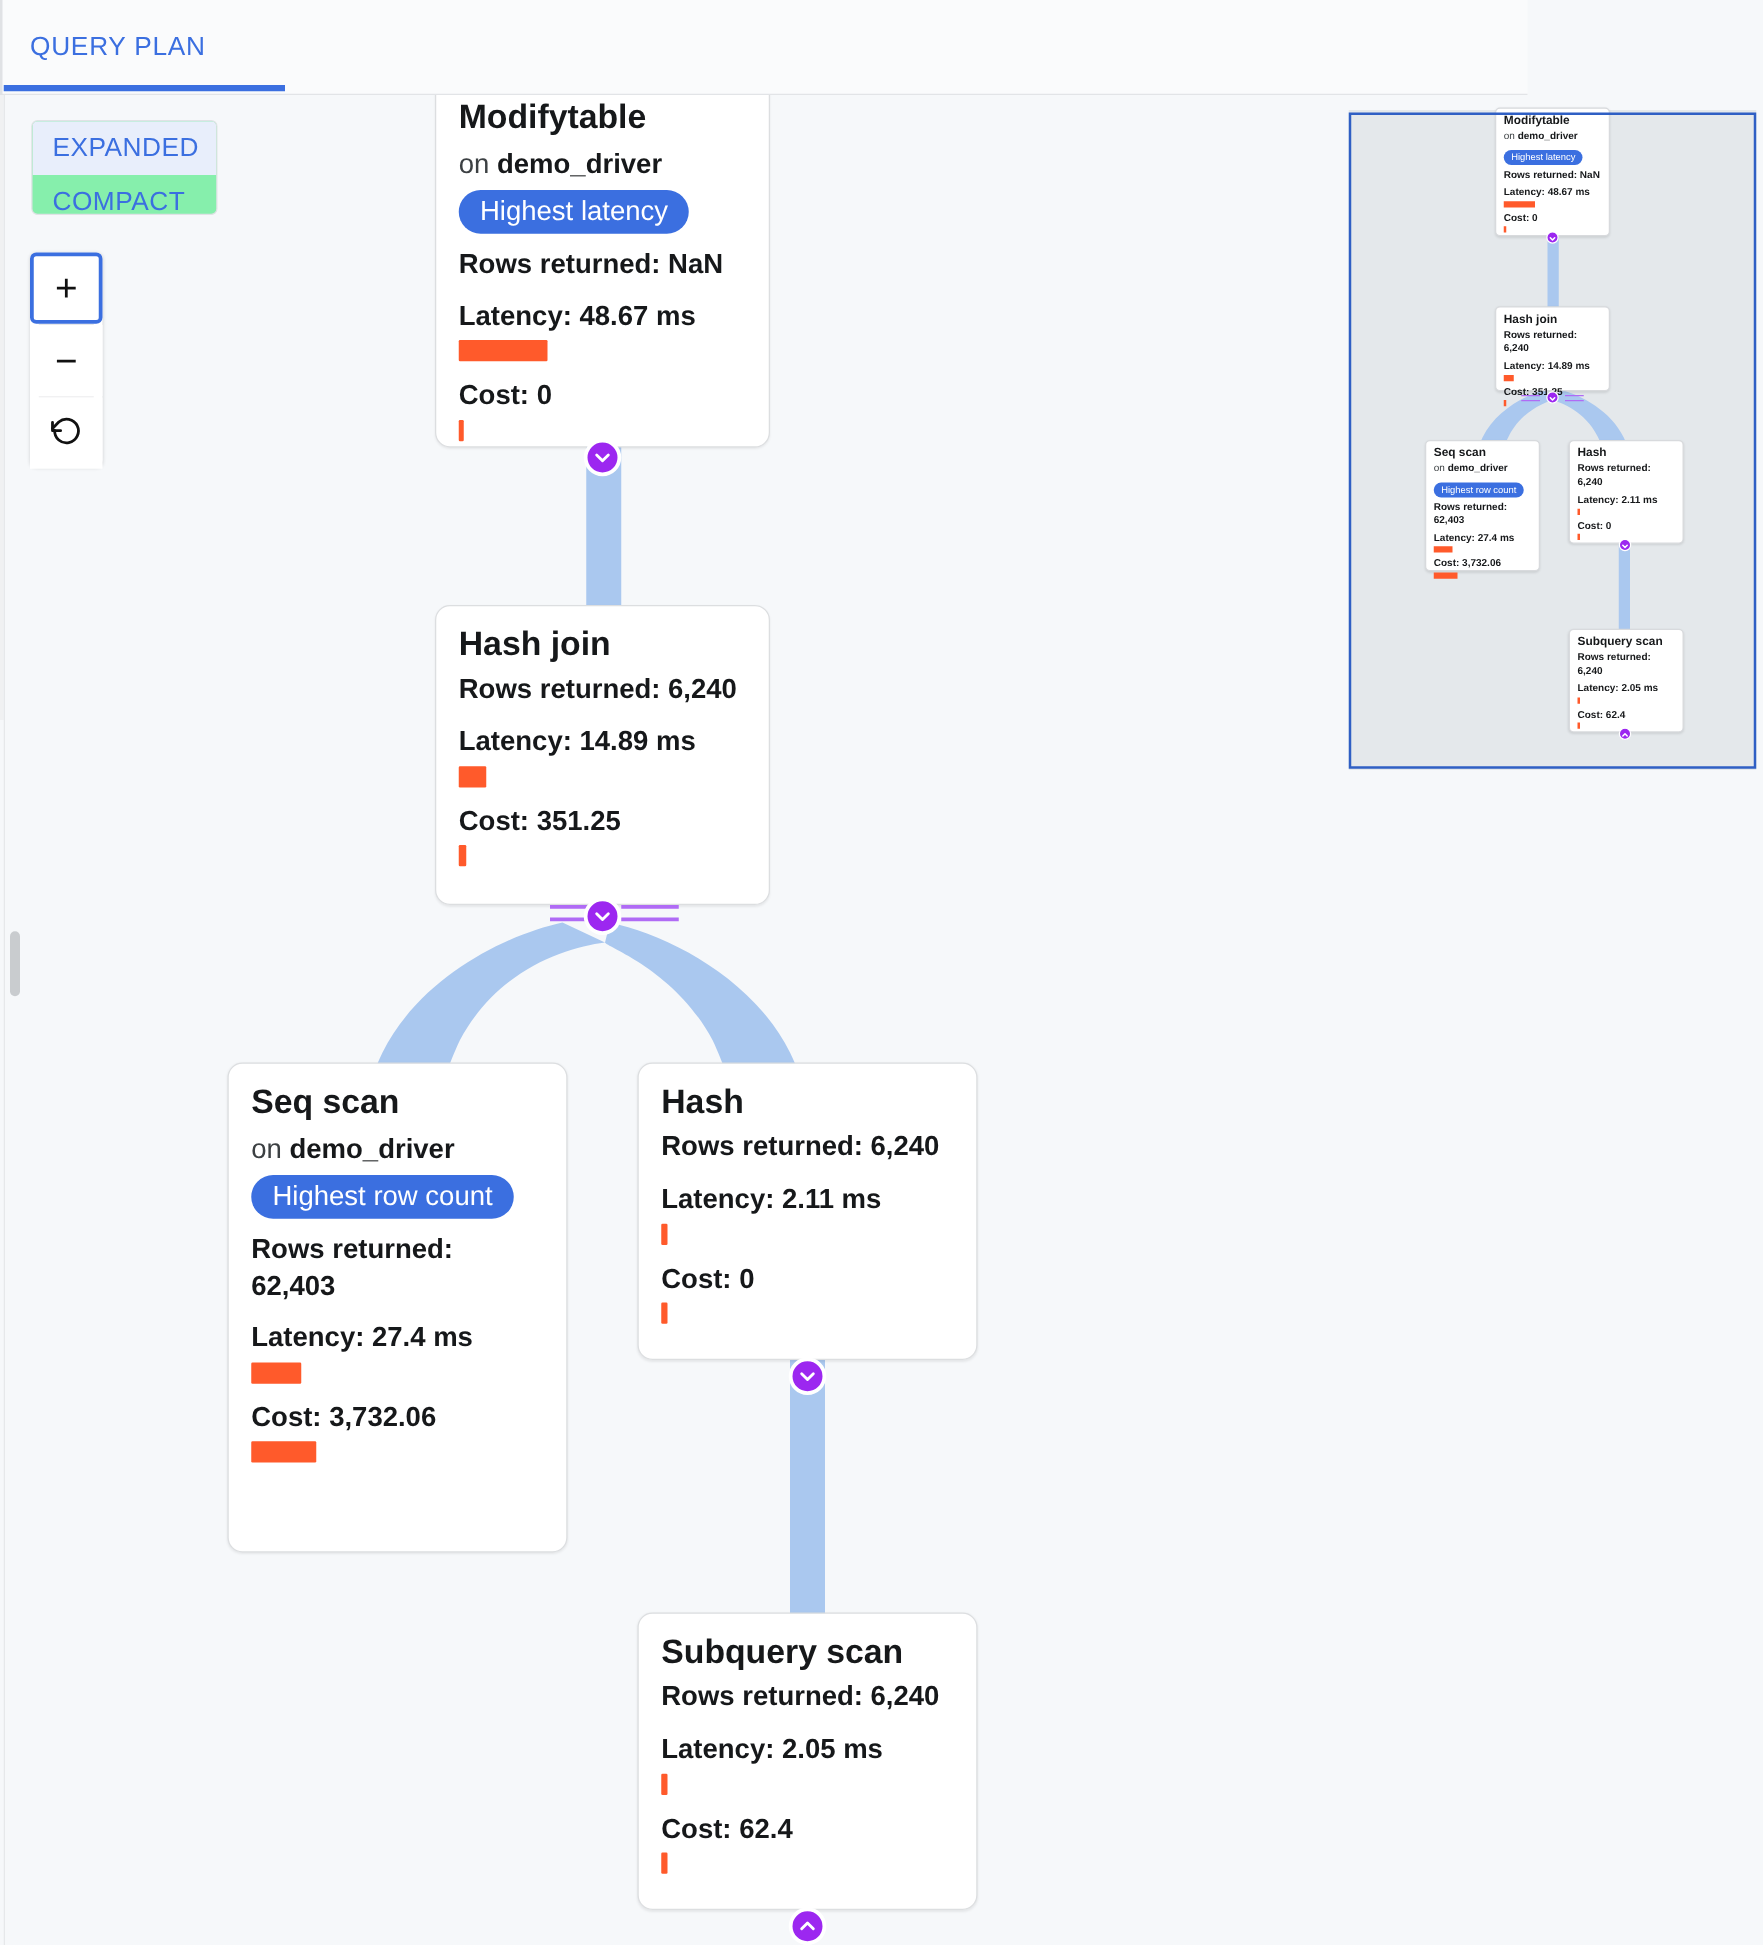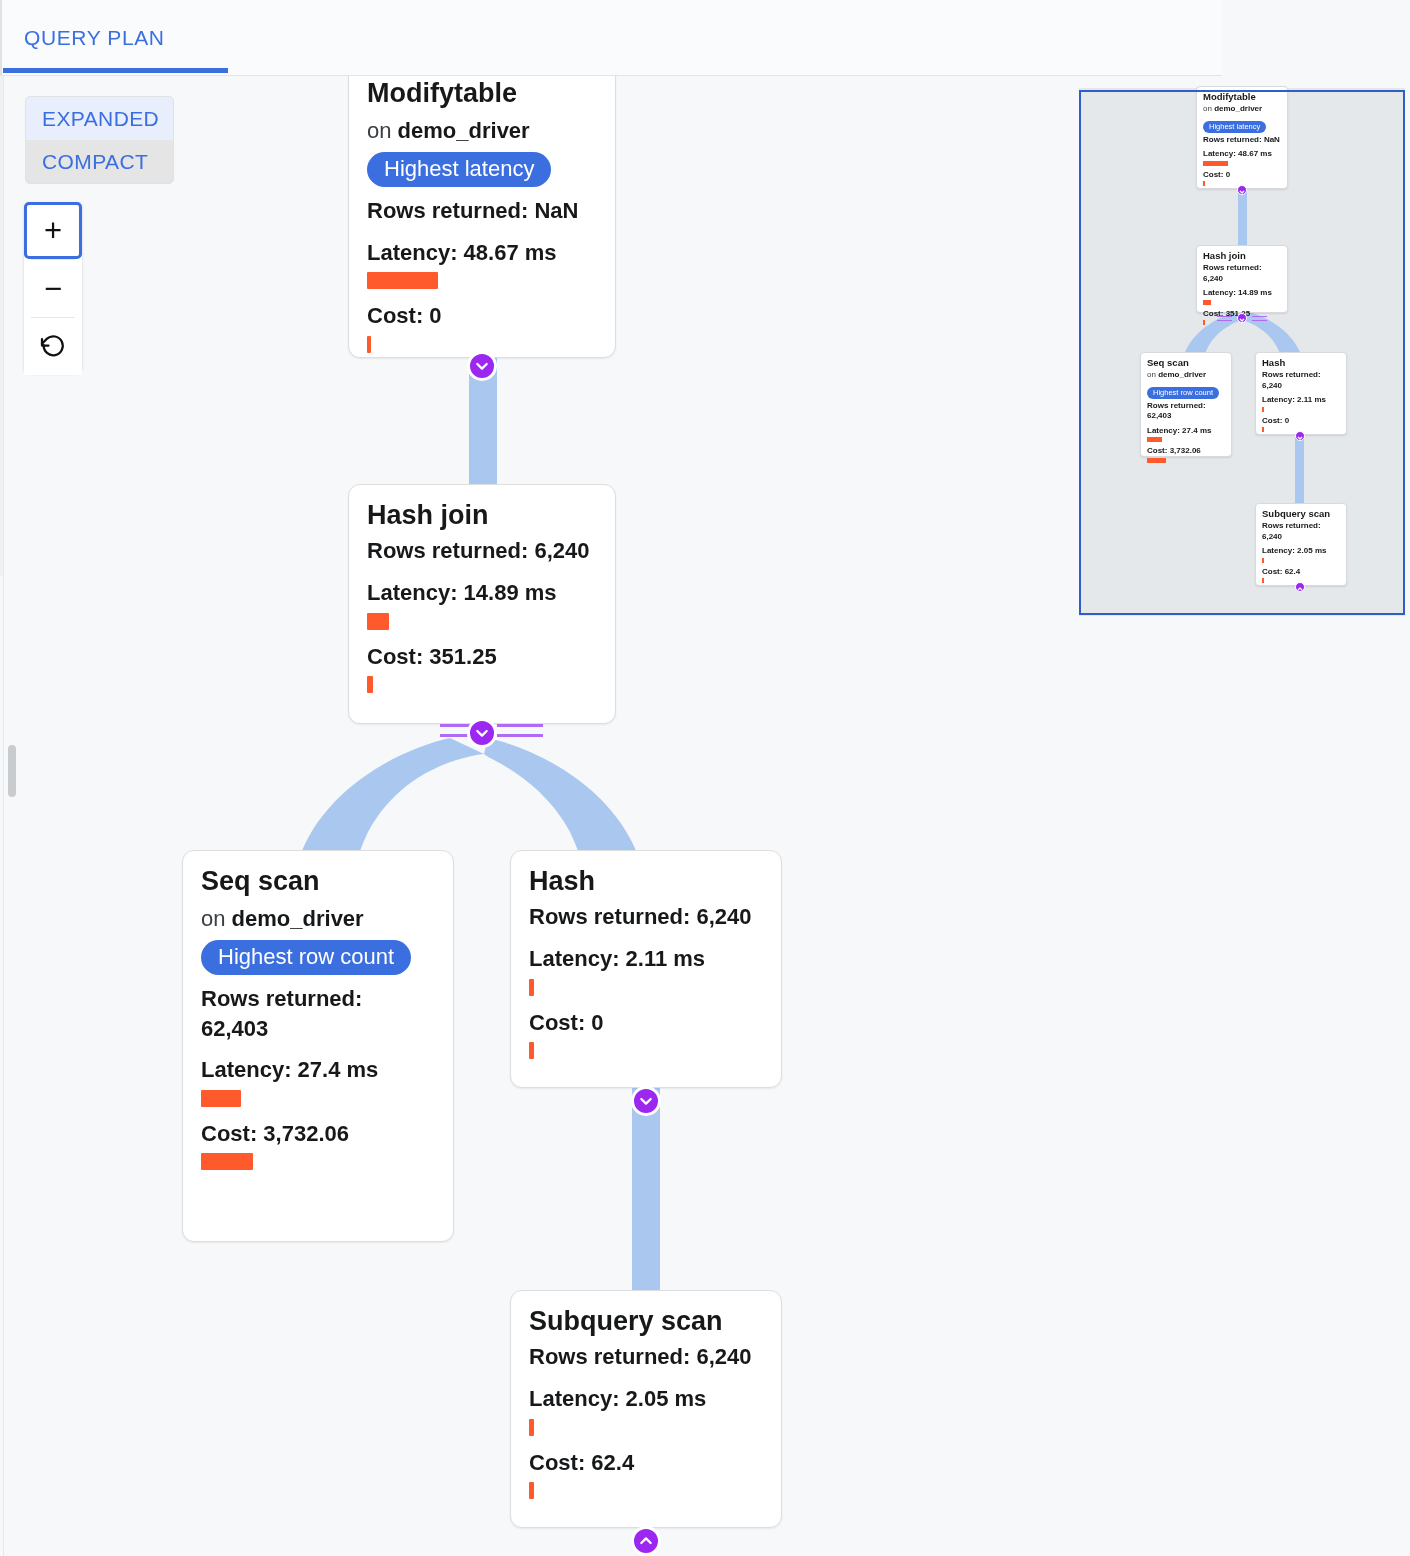--- a/index.html
+++ b/index.html
@@ -31,22 +31,22 @@
   
   .left-rail{ position:absolute; left:3px; top:76px; width:1px; height:1480px; background:#e6e8ea;}
   .rail-top{ position:absolute; left:0px; top:76px; width:3px; height:500px; background:#f0f1f2;}
   .scroll-thumb{
     position:absolute; left:8px; top:745px; width:8px; height:52px;
     background:#c9cccf; border-radius:5px;
   }
 
   
   .mode-toggle{
-    position:absolute; left:25px; top:96px; width:149px; height:88px;
-    background:#e5e5e5; border:1px solid #e0e2e5; border-radius:5px; overflow:hidden;
+    position:absolute; left:25px; top:96px; width:149px; height:76px;
+    background:#86efac; border:1px solid #e0e2e5; border-radius:5px; overflow:hidden;
   }
   .mode-btn{
     height:43px; display:flex; align-items:center; padding-left:16px;
     font-size:21px; color:#3b6fe0; letter-spacing:.4px; cursor:pointer; user-select:none;
   }
   .mode-btn.sel{ background:#e8eefb; }
 
   
   .zoom-ctrl{
     position:absolute; left:24px; top:202px; width:58px; height:171px;

